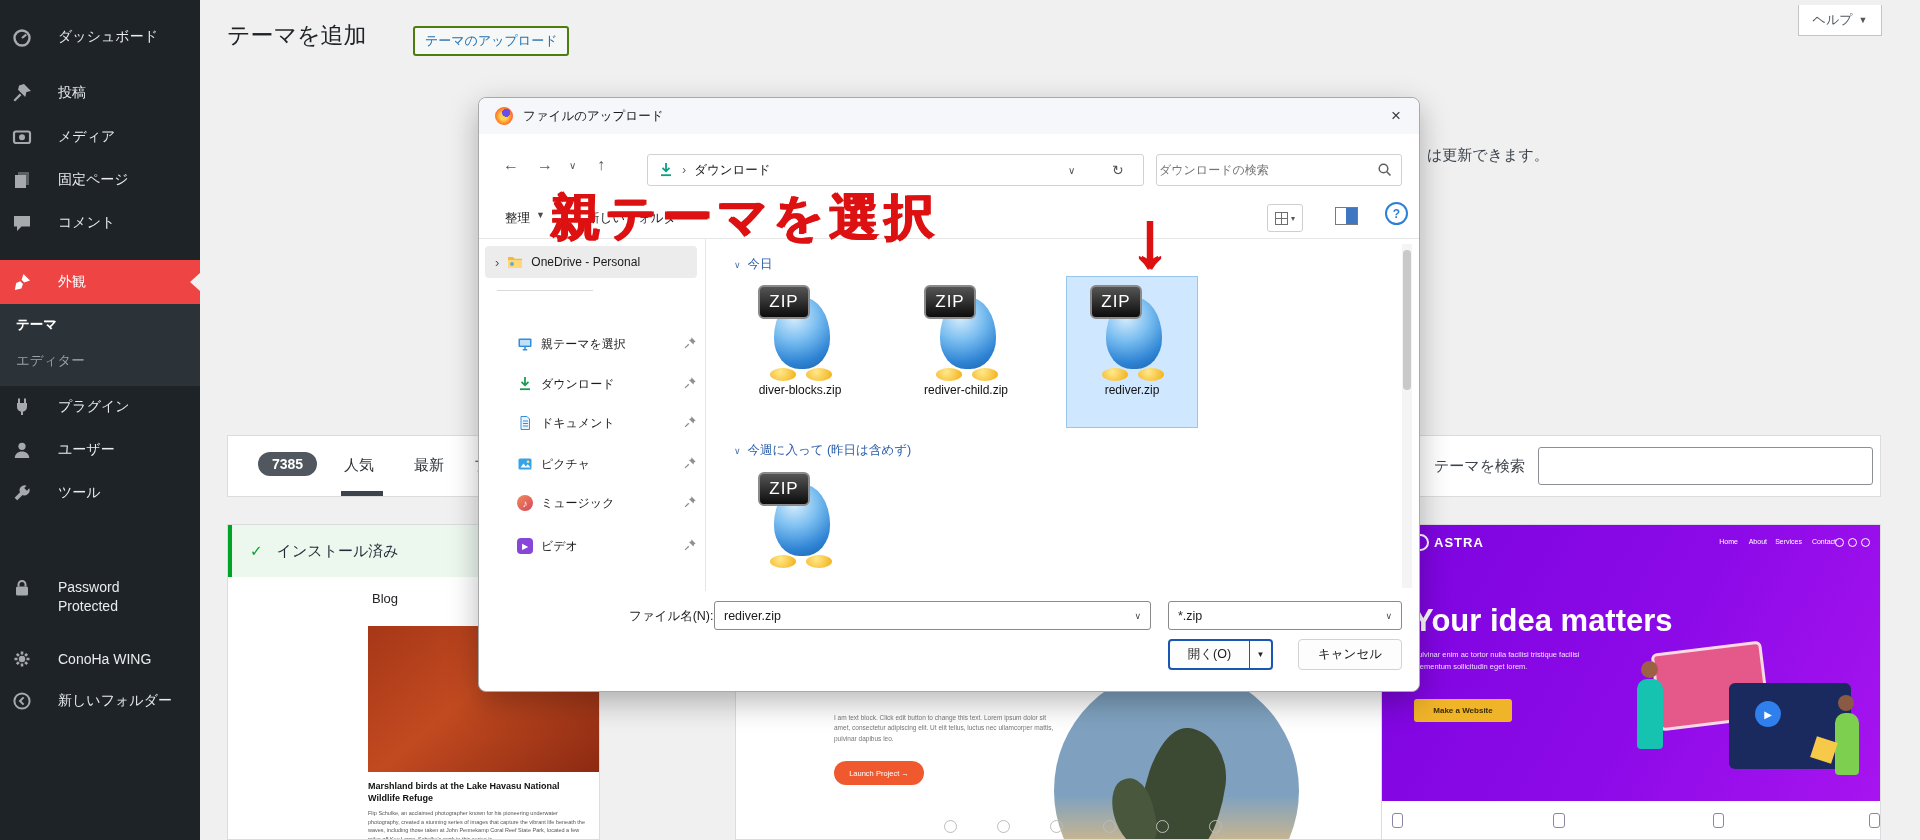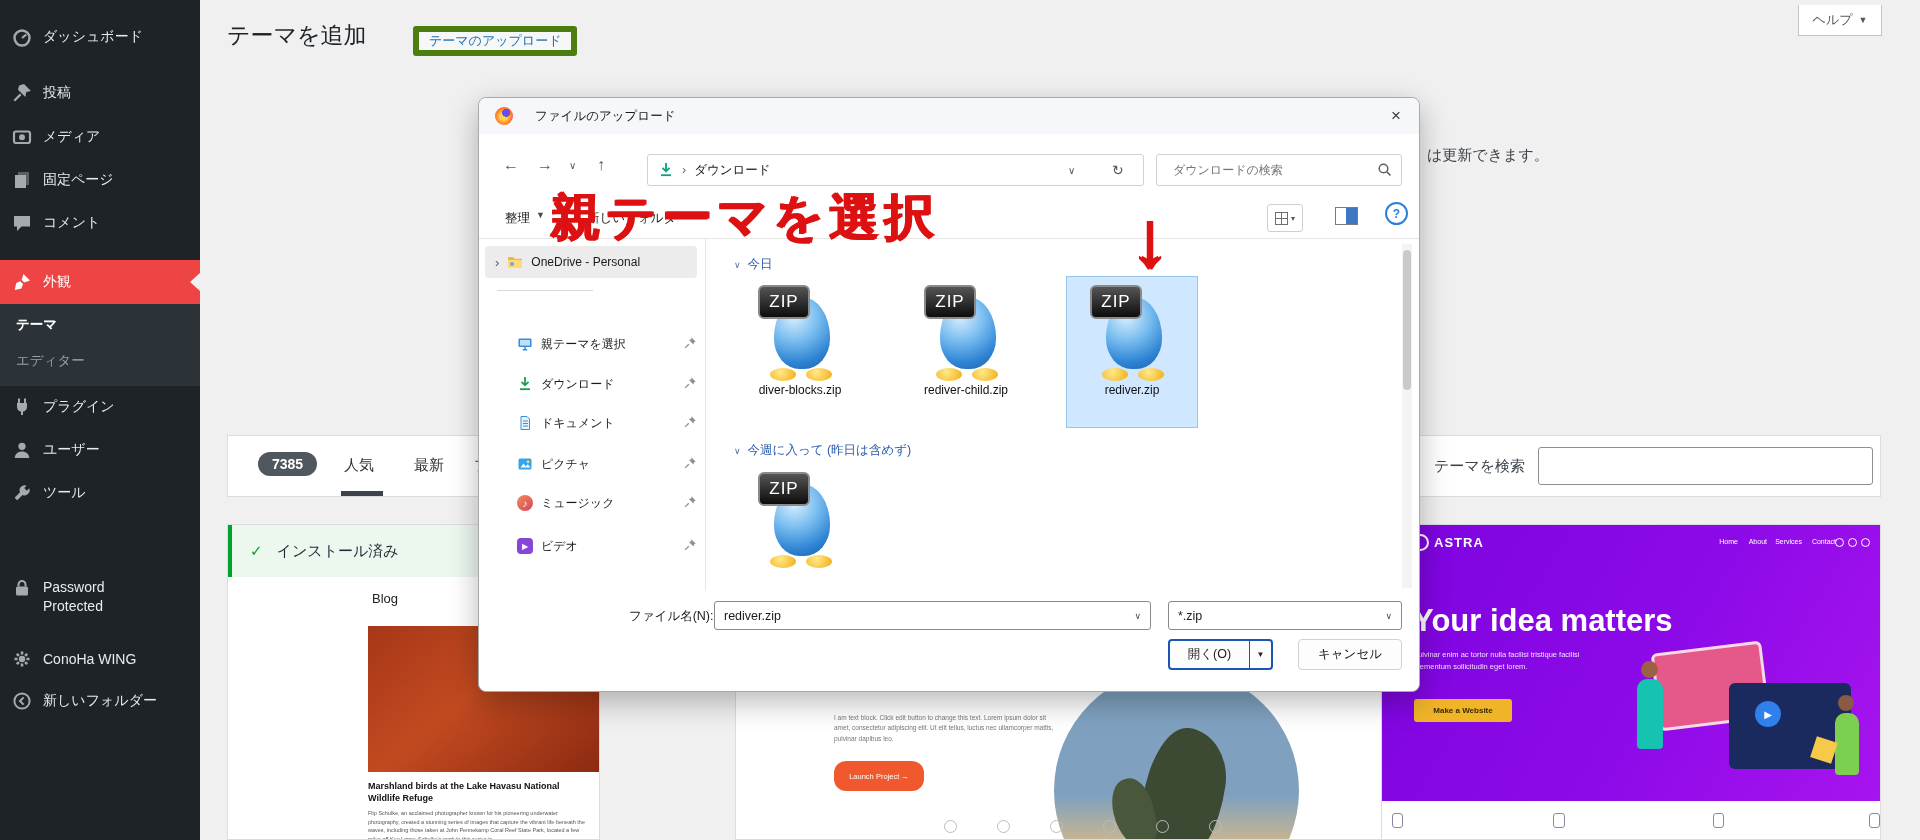--- a/index.html
+++ b/index.html
@@ -1,34 +1,34 @@
 <!DOCTYPE html>
 <html><head>
 <meta charset="utf-8">
 <style>
   html,body{margin:0;padding:0;background:#666;}
   #screen{position:relative;width:1920px;height:840px;overflow:hidden;background:#f0f0f1;
     font-family:"Liberation Sans","DejaVu Sans",sans-serif;}
   .abs{position:absolute;}
   
   #wp-sidebar{position:absolute;left:0;top:0;width:200px;height:840px;background:#1d2327;z-index:2;}
-  .wsi{position:absolute;left:0;width:200px;height:38px;display:flex;align-items:center;gap:11px;
+  .wsi{position:absolute;left:0;width:200px;height:38px;display:flex;align-items:center;gap:26px;
     padding-left:12px;box-sizing:border-box;color:#e9ebed;font-size:14px;cursor:pointer;}
   .wsi .mi{width:20px;height:20px;flex:0 0 20px;color:#a7aaad;display:flex;align-items:center;justify-content:center;}
   .wsi.active{background:#ef4444;color:#fff;}
   .wsi.active .mi{color:#fff;}
   .wsi .notch{position:absolute;right:0;top:50%;margin-top:-9px;width:0;height:0;
     border-top:9px solid transparent;border-bottom:9px solid transparent;border-right:10px solid #f0f0f1;}
   .wsub{position:absolute;left:0;width:200px;background:#2c3338;}
   .wsub-item{position:absolute;left:16px;font-size:13.5px;color:#9ca2a7;cursor:pointer;}
   .wsub-item.current{color:#fff;font-weight:bold;}
   
   .wp-h1{font-size:23px;font-weight:400;color:#1d2327;}
   .wp-btn{box-sizing:border-box;height:30px;padding:0 10px;display:inline-flex;align-items:center;
-    border:6px solid #4d7c0f;border-radius:3px;background:#f6f7f7;color:#2271b1;font-size:13px;cursor:pointer;}
+    border:2px solid #4d7c0f;border-radius:3px;background:#f6f7f7;color:#2271b1;font-size:13px;cursor:pointer;}
   .help-box{box-sizing:border-box;width:84px;height:31px;background:#fff;border:1px solid #c3c4c7;border-top:none;
     display:flex;align-items:center;justify-content:center;gap:6px;font-size:13px;color:#50575e;cursor:pointer;}
   .filterbar{position:absolute;left:227px;top:435px;width:1654px;height:62px;background:#fff;
     border:1px solid #dcdcde;box-sizing:border-box;z-index:1;}
   .count-pill{position:absolute;left:30px;top:16px;padding:4px 14px;border-radius:16px;background:#50575e;
     color:#fff;font-size:14px;font-weight:bold;}
   .ftab{position:absolute;top:20px;font-size:15px;color:#2c3338;cursor:pointer;}
   .card{position:absolute;background:#fff;border:1px solid #dcdcde;box-sizing:border-box;overflow:hidden;z-index:1;}
   
   #dialog{position:absolute;left:478px;top:97px;width:942px;height:595px;background:#fff;
@@ -221,21 +221,21 @@
       <span style="margin-left:14px;font-size:15px;color:#1f2937">インストール済み</span>
     </div>
     <div style="position:absolute;left:144px;top:66px;font-size:13px;color:#222">Blog</div>
     <div style="position:absolute;left:140px;top:101px;width:232px;height:146px;background:linear-gradient(140deg,#a63718,#c24a20 45%,#8c2a12)"></div>
     <div style="position:absolute;left:140px;top:255px;width:210px;font-size:9px;font-weight:bold;color:#111;line-height:1.35">Marshland birds at the Lake Havasu National Wildlife Refuge</div>
     <div style="position:absolute;left:140px;top:284px;width:222px;font-size:5.5px;color:#555;line-height:1.55">Flip Schulke, an acclaimed photographer known for his pioneering underwater photography, created a stunning series of images that capture the vibrant life beneath the waves, including those taken at John Pennekamp Coral Reef State Park, located a few miles off Key Largo. Schulke's work in this series is</div>
   </div>
 
   <div class="card" style="left:735px;top:600px;width:649px;height:240px">
     <div style="position:absolute;left:98px;top:112px;width:228px;font-size:6.5px;color:#777;line-height:1.6">I am text block. Click edit button to change this text. Lorem ipsum dolor sit amet, consectetur adipiscing elit. Ut elit tellus, luctus nec ullamcorper mattis, pulvinar dapibus leo.</div>
-    <div style="position:absolute;left:98px;top:160px;width:90px;height:30px;border-radius:12px;background:#f0592e;color:#fff;font-size:7.5px;display:flex;align-items:center;justify-content:center">Launch Project →</div>
+    <div style="position:absolute;left:98px;top:160px;width:90px;height:24px;border-radius:12px;background:#f0592e;color:#fff;font-size:7.5px;display:flex;align-items:center;justify-content:center">Launch Project →</div>
     <div style="position:absolute;left:318px;top:67px;width:245px;height:245px;border-radius:50%;background:linear-gradient(#7fa1bf 0 52%,#cdb78d 72%,#b99f73);overflow:hidden">
       <div style="position:absolute;left:90px;top:60px;width:80px;height:130px;background:#3c4a33;border-radius:45% 55% 40% 60%/60% 40% 60% 40%;transform:rotate(8deg)"></div>
       <div style="position:absolute;left:60px;top:110px;width:40px;height:70px;background:#49583d;border-radius:50% 50% 40% 60%;transform:rotate(-14deg)"></div>
     </div>
     <div style="position:absolute;left:208px;bottom:6px;display:flex;gap:40px">
       <span class="dot-ic"></span>
         <span class="dot-ic"></span>
         <span class="dot-ic"></span>
         <span class="dot-ic"></span>
         <span class="dot-ic"></span>
@@ -274,21 +274,21 @@
       <span class="foot-ic" style="margin-left:10px"></span>
       <span class="foot-ic" style="margin-left:150px"></span>
       <span class="foot-ic" style="margin-left:148px"></span>
       <span class="foot-ic" style="margin-left:145px"></span>
     </div>
   </div>
 
   <div id="dialog">
     <div class="titlebar">
       <span class="ffx"></span>
-      <span style="margin-left:22px;font-size:12.5px;color:#1b1b1b">ファイルのアップロード</span>
+      <span style="margin-left:10px;font-size:12.5px;color:#1b1b1b">ファイルのアップロード</span>
       <span style="position:absolute;right:18px;top:8px;font-size:17px;color:#3a3a3a;cursor:pointer">×</span>
     </div>
 
     <span class="navarrow" style="left:24px">←</span>
     <span class="navarrow" style="left:58px">→</span>
     <span class="navarrow" style="left:90px;font-size:10px;top:62px">∨</span>
     <span class="navarrow" style="left:118px">↑</span>
 
     <div class="navbox" style="left:168px;top:56px;width:497px">
       <span class="ico16" style="margin-left:10px">
@@ -297,21 +297,21 @@
             <path d="M3 13.2h10" stroke="#0c9e82" stroke-width="1.8"></path>
           </svg>
         </span>
       <span style="margin-left:8px;color:#666">›</span>
       <span style="margin-left:8px">ダウンロード</span>
       <span style="position:absolute;left:420px;font-size:10px;color:#555">∨</span>
       <span style="position:absolute;left:464px;font-size:14px;color:#555">↻</span>
     </div>
 
     <div class="navbox" style="left:677px;top:56px;width:246px">
-      <input style="border: none; outline: none; margin-left: 14px; width: 195px; font-size: 12px; color: rgb(51, 51, 51); background: transparent;" placeholder="ダウンロードの検索">
+      <input style="border: none; outline: none; margin-left: 0; width: 195px; font-size: 12px; color: rgb(51, 51, 51); background: transparent;" placeholder="ダウンロードの検索">
       <span class="ico16" style="position:absolute;right:8px">
           <svg viewBox="0 0 16 16" width="16" height="16">
             <circle cx="6.5" cy="6.5" r="4.3" fill="none" stroke="#5f5f5f" stroke-width="1.5"></circle>
             <path d="M9.9 9.9l3.6 3.6" stroke="#5f5f5f" stroke-width="1.5"></path>
           </svg>
         </span>
     </div>
 
     <div style="position:absolute;left:26px;top:112px;display:flex;align-items:flex-start;gap:6px;cursor:pointer">
       <span>整理</span>

